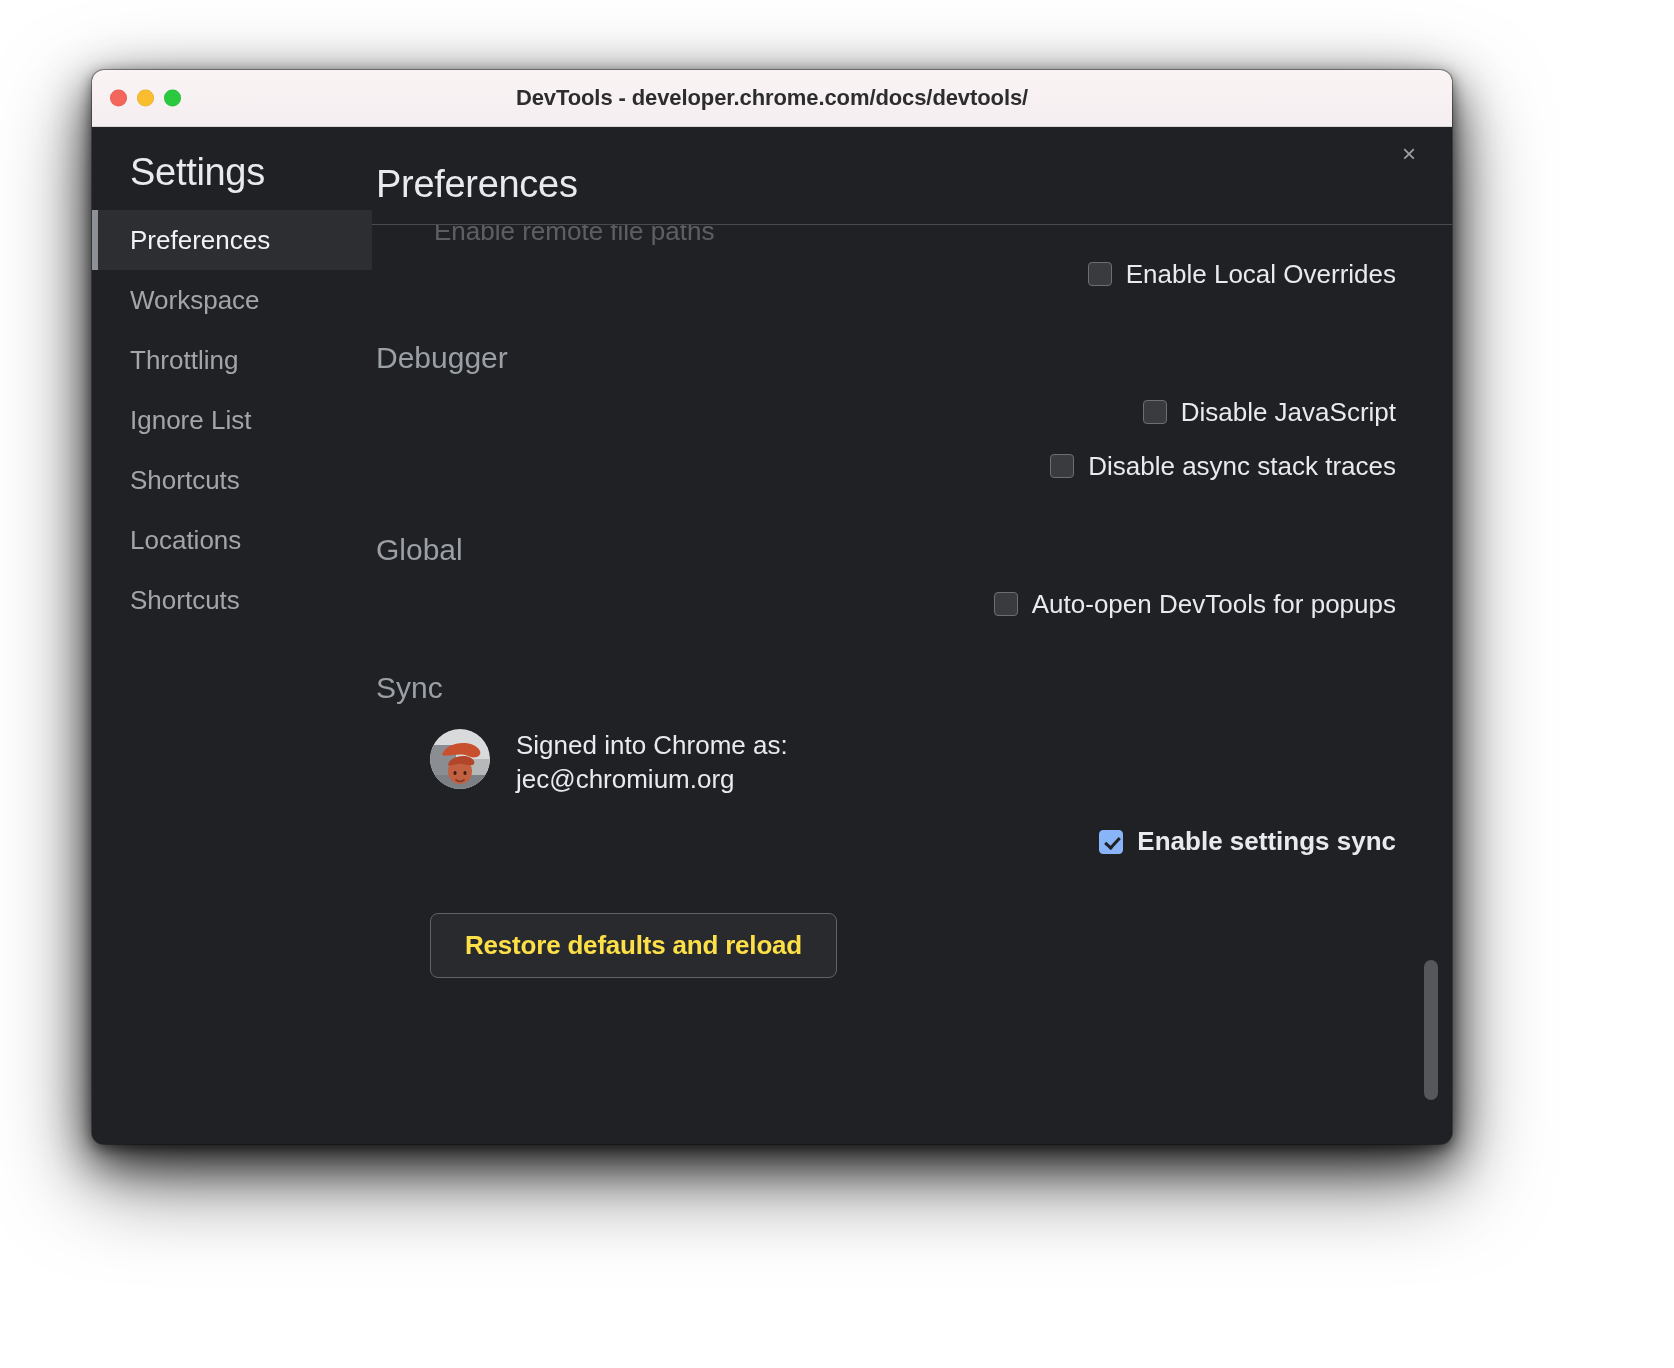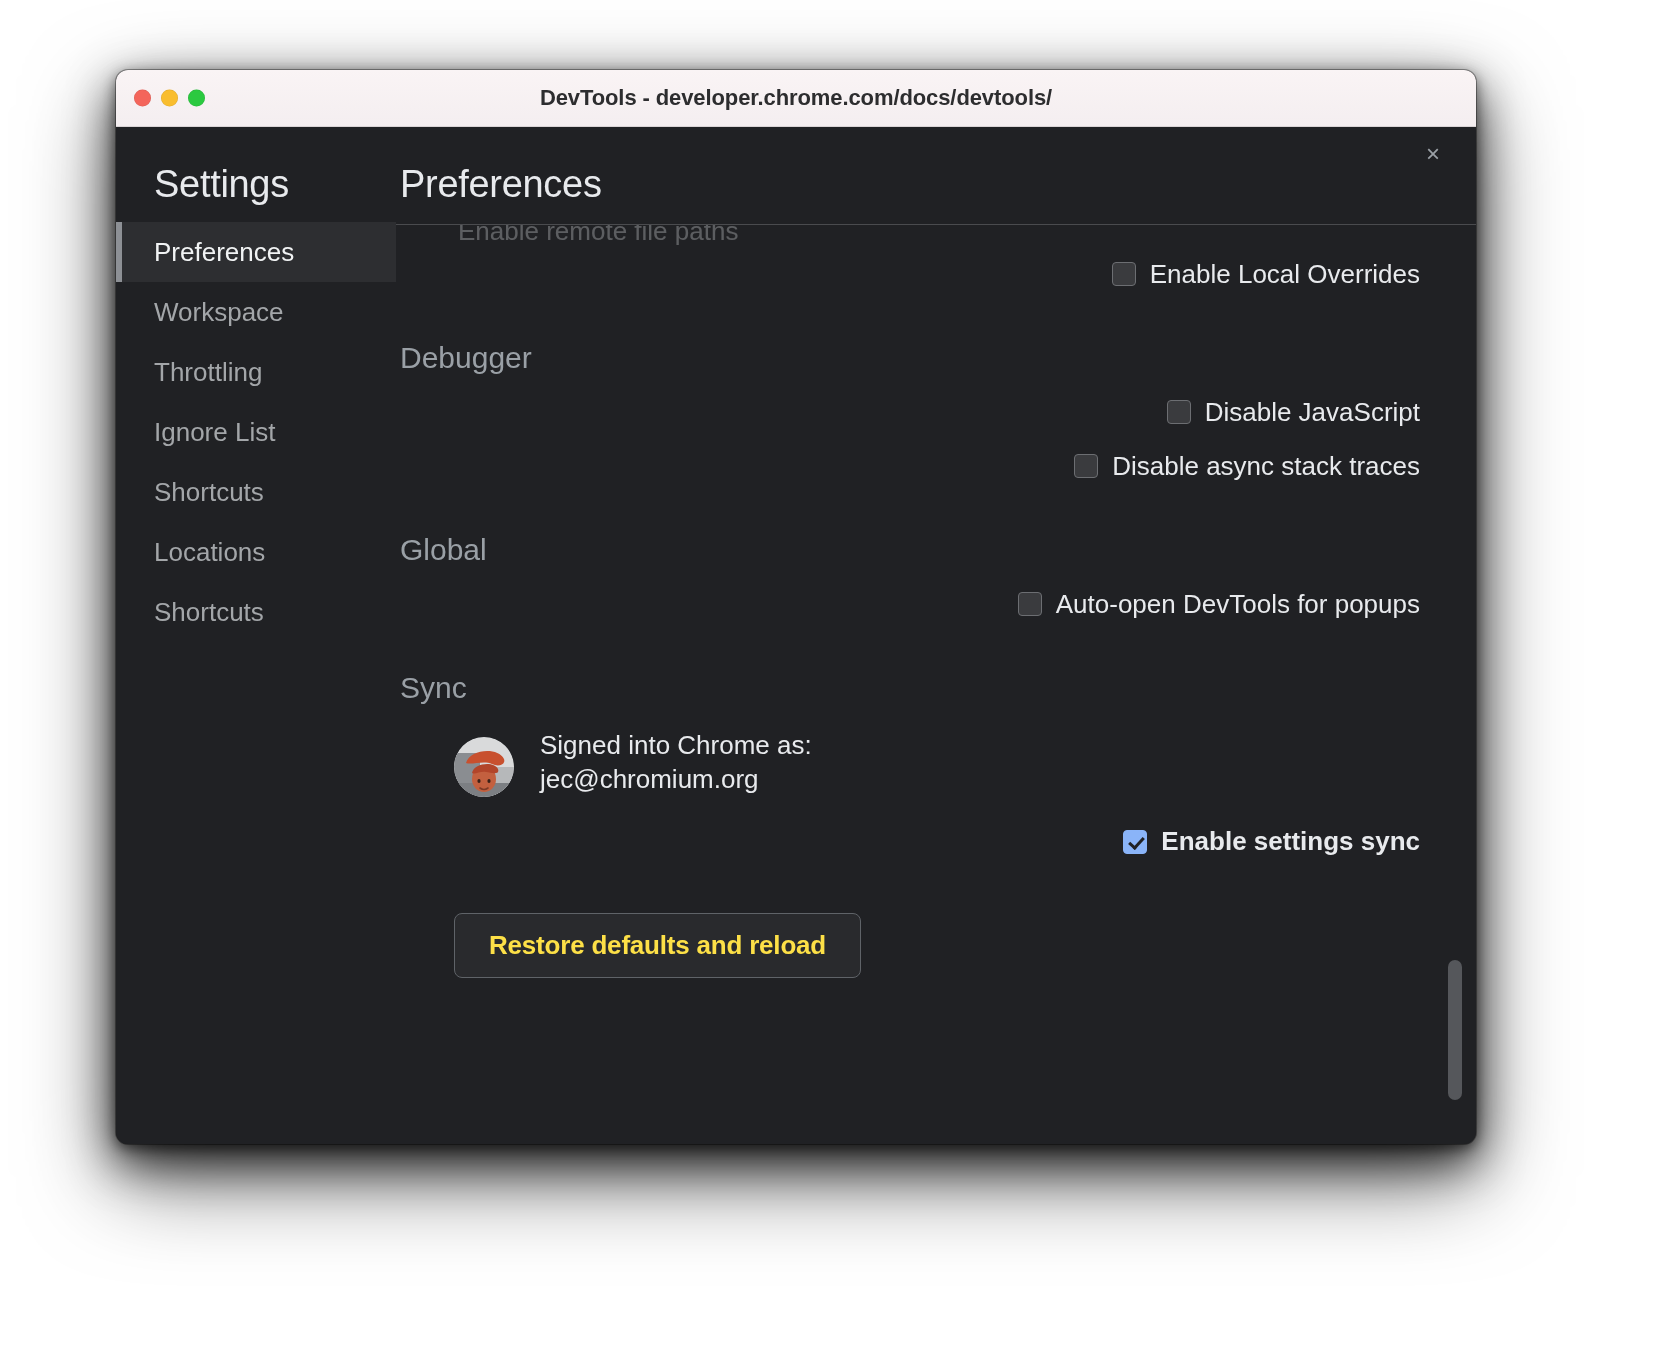--- a/index.html
+++ b/index.html
@@ -15,21 +15,21 @@
   #stage {
     position: relative;
     width: 1674px;
     height: 1368px;
     background: #ffffff;
   }
 
   
   .window {
     position: absolute;
-    left: 116px;
+    left: 92px;
     top: 70px;
     width: 1360px;
     height: 1074px;
     border-radius: 12px;
     overflow: hidden;
     box-shadow:
       0 0 0 1px rgba(0,0,0,0.35),
       0 4px 14px rgba(0,0,0,0.55),
       0 18px 46px rgba(0,0,0,0.75),
       0 34px 90px rgba(0,0,0,0.60);
@@ -97,21 +97,21 @@
     cursor: pointer;
     border-radius: 50%;
     z-index: 6;
   }
 
   
   .sidebar {
     width: 280px;
     flex: 0 0 280px;
     background: #202124;
-    padding-top: 36px;
+    padding-top: 24px;
     box-sizing: border-box;
   }
   .sidebar-title {
     font-size: 38px;
     color: #e8eaed;
     padding: 0 0 16px 38px;
     font-weight: 400;
     letter-spacing: -0.3px;
     user-select: none;
   }
@@ -226,21 +226,21 @@
   }
   .cb-label {
     font-size: 26px;
     color: #e8eaed;
     white-space: nowrap;
   }
 
   
   .account-row {
     display: flex;
-    align-items: flex-end;
+    align-items: flex-start;
     padding-left: 58px;
     margin-top: 24px;
   }
   .avatar {
     width: 60px;
     height: 60px;
     flex: 0 0 60px;
     border-radius: 50%;
     overflow: hidden;
     margin-right: 26px;

